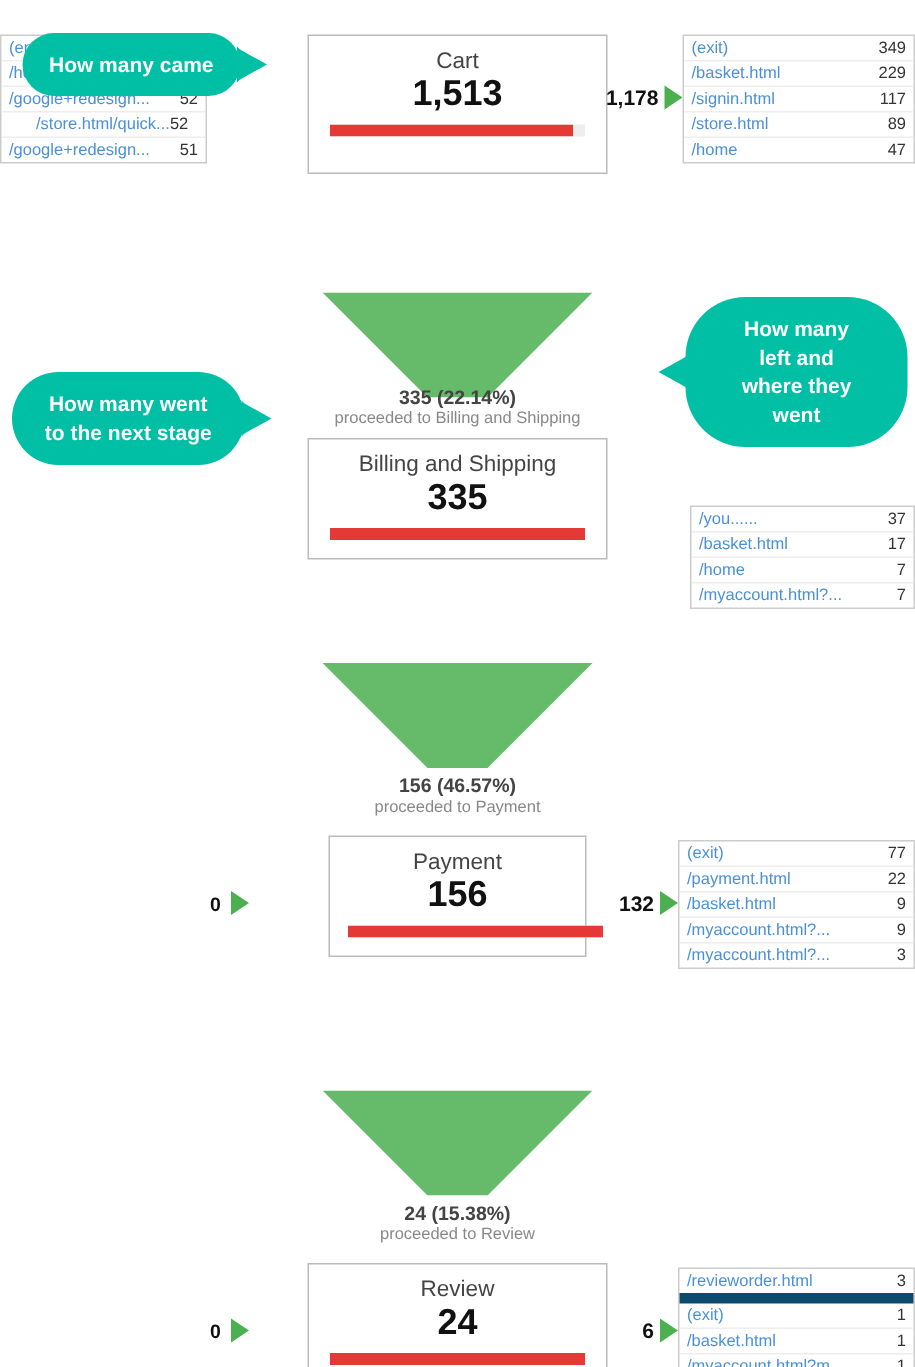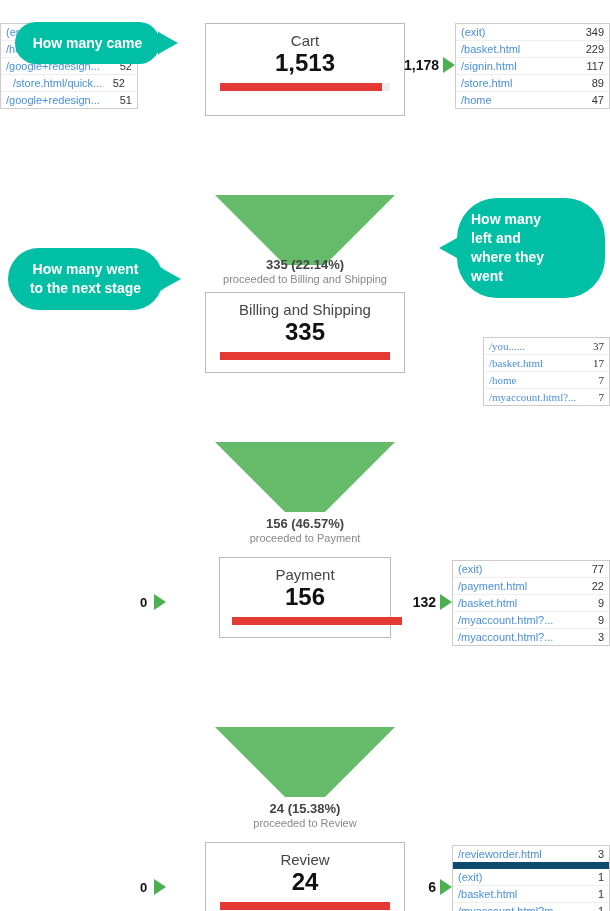--- a/index.html
+++ b/index.html
@@ -200,21 +200,21 @@
     <span>How many came</span>
     
     <div style="position:absolute; right:-18px; top:50%; transform:translateY(-50%); width:0; height:0; border-top:10px solid transparent; border-bottom:10px solid transparent; border-left:18px solid #00bfa5;"></div>
   </div>
 
   <div class="bubble bubble-next" style="position:absolute; top:248px; left:8px; width:155px; padding:12px 14px; border-radius:40px; background:#00bfa5; color:#fff; font-size:14px; font-weight:bold; text-align:center; z-index:20; line-height:1.35;">
     <span>How many went<br>to the next stage</span>
     <div style="position:absolute; right:-18px; top:50%; transform:translateY(-50%); width:0; height:0; border-top:10px solid transparent; border-bottom:10px solid transparent; border-left:18px solid #00bfa5;"></div>
   </div>
 
-  <div class="bubble bubble-left" style="position:absolute; top:198px; right:5px; width:148px; padding:12px 14px; border-radius:40px; background:#00bfa5; color:#fff; font-size:14px; font-weight:bold; text-align:left; z-index:20; line-height:1.35;">
+  <div class="bubble bubble-left" style="position:absolute; top:198px; right:5px; width:148px; padding:12px 14px; border-radius:40px; background:#00bfa5; color:#fff; font-size:14px; font-weight:bold; text-align:center; z-index:20; line-height:1.35;">
     <span>How many<br>left and<br>where they<br>went</span>
     <div style="position:absolute; left:-18px; top:50%; transform:translateY(-50%); width:0; height:0; border-top:10px solid transparent; border-bottom:10px solid transparent; border-right:18px solid #00bfa5;"></div>
   </div>
 
   <div class="stage-wrap" style="position:relative; height:180px; margin-top:5px;">
 
     <div class="stage-box" style="position:absolute; left:50%; transform:translateX(-50%); top:8px; width:200px; border:1.5px solid #bbb; padding:8px 12px 24px; text-align:center; background:#fff;">
       <div class="stage-name">Cart</div>
       <div class="stage-num">1,513</div>
       <div class="pbar-container" style="width:170px; height:8px; background:#eee; margin:6px auto 0; position:relative; overflow:hidden;">
@@ -228,21 +228,21 @@
           <span>229</span>
       </div>
       <div class="r" style="display:flex;justify-content:space-between;padding:2px 5px;border-bottom:1px solid #eee;">
         <span style="color:#4a90d9;">/home</span>
           <span>79</span>
       </div>
       <div class="r" style="display:flex;justify-content:space-between;padding:2px 5px;border-bottom:1px solid #eee;">
         <span style="color:#4a90d9;">/google+redesign...</span>
           <span>52</span>
       </div>
-      <div class="r" style="display:flex;justify-content:space-between;padding:2px 12px;border-bottom:1px solid #eee;">
+      <div class="r" style="display:flex;justify-content:space-between;padding:2px 23px;border-bottom:1px solid #eee;">
         <span style="color:#4a90d9;">/store.html/quick...</span>
           <span>52</span>
       </div>
       <div class="r" style="display:flex;justify-content:space-between;padding:2px 5px;">
         <span style="color:#4a90d9;">/google+redesign...</span>
           <span>51</span>
       </div>
     </div>
 
     <div style="position:absolute; right:155px; top:42px; display:flex; align-items:center; gap:4px;">
@@ -287,21 +287,21 @@
 
   <div class="stage-wrap" style="position:relative; height:185px; margin-top:2px;">
     <div class="stage-box" style="position:absolute; left:50%; transform:translateX(-50%); top:5px; width:200px; border:1.5px solid #bbb; padding:8px 12px 12px; text-align:center; background:#fff;">
       <div class="stage-name">Billing and Shipping</div>
       <div class="stage-num">335</div>
       <div class="pbar-container" style="width:170px; height:8px; background:#eee; margin:6px auto 0; position:relative; overflow:hidden;">
         <div class="pbar-fill" style="width:100%; height:100%; background:#e53935;"></div>
       </div>
     </div>
 
-    <div class="exit-panel" style="position:absolute; right:0; top:50px; width:127px; border:1px solid #ccc; background:#fff; font-size:11px;font-family:Liberation Serif, serif;">
+    <div class="exit-panel" style="position:absolute; right:0; top:50px; width:150px; border:1px solid #ccc; background:#fff; font-size:11px;">
       <div class="r" style="display:flex;justify-content:space-between;padding:2px 5px;border-bottom:1px solid #eee;">
         <span style="color:#4a90d9;">/you......</span>
           <span>37</span>
       </div>
       <div class="r" style="display:flex;justify-content:space-between;padding:2px 5px;border-bottom:1px solid #eee;">
         <span style="color:#4a90d9;">/basket.html</span>
           <span>17</span>
       </div>
       <div class="r" style="display:flex;justify-content:space-between;padding:2px 5px;border-bottom:1px solid #eee;">
         <span style="color:#4a90d9;">/home</span>

